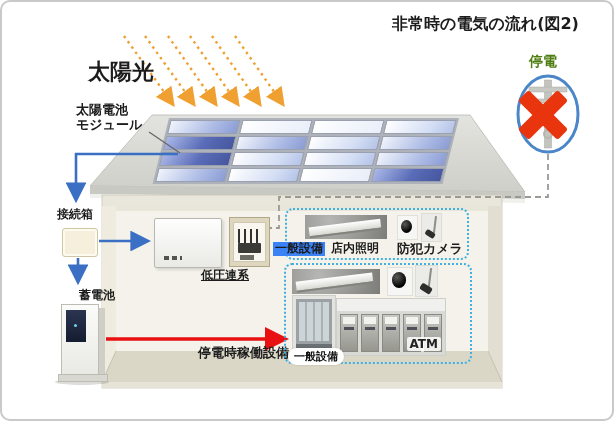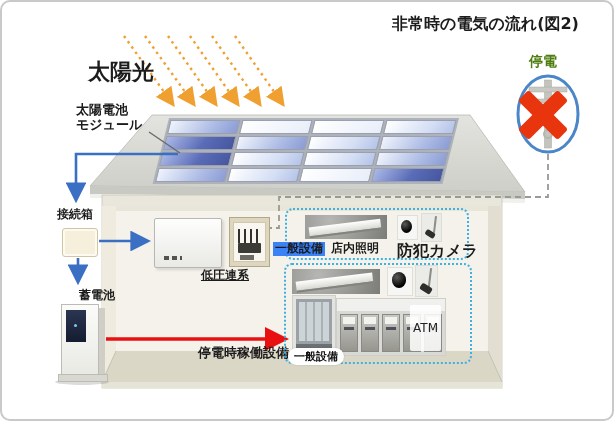--- a/index.html
+++ b/index.html
@@ -31,21 +31,21 @@
   .wallcam-photo::after{content:"";position:absolute;left:18%;bottom:14%;width:55%;height:24%;background:#2e2e2c;transform:rotate(32deg);border-radius:2px;}
   .door-photo{background:#e3e3df;border:1px solid #cfcfc9;}
   .door-frame{position:absolute;left:3px;right:3px;top:3px;bottom:7px;border:3px solid #9ba1a5;
     background:repeating-linear-gradient(90deg,#ccd4d8 0 6px,#aab2b6 6px 8px);}
   .door-rail{position:absolute;left:3px;right:3px;bottom:3px;height:4px;background:#6a7074;}
   .atm-photo{background:linear-gradient(#f0f0ee 0 22%,#d9d9d5 22% 100%);border:1px solid #cfcfc9;display:flex;gap:3px;align-items:flex-end;padding:3px;box-sizing:border-box;}
   .atm-m{flex:1;height:72%;background:linear-gradient(#c8c8c4,#96968f);border:0.5px solid #8a8a84;}
   .atm-m::before{content:"";display:block;height:7px;background:#f2f2ef;margin:2px;}
   .atm-m::after{content:"";display:block;height:3px;background:#50505a;margin:3px;}
   .atm-chip{position:absolute;right:4px;bottom:4px;background:rgba(255,255,255,0.85);color:#222;
-    font-weight:normal;font-size:12px;padding:16px 3px;border-radius:2px;z-index:5;}
+    font-weight:bold;font-size:12px;padding:0 3px;border-radius:2px;z-index:5;}
   .chip{position:absolute;background:#ffffff;border-radius:9px;padding:1px 6px;z-index:5;
     font-weight:bold;font-size:11px;color:#111;box-shadow:0 0 2px rgba(0,0,0,0.15);}
   
   .junction{position:absolute;left:60px;top:226px;width:34px;height:27px;background:#f6efdc;border:1px solid #cfc6a8;
     border-radius:3px;box-shadow:inset 0 0 0 2px #fdfaf0;z-index:4;}
   .conditioner{position:absolute;left:152px;top:216px;width:66px;height:48px;border:1px solid #b8b8b2;border-radius:2px;
     background:linear-gradient(180deg,#fefefe,#e9e9e5);box-shadow:2px 2px 3px rgba(0,0,0,0.12);z-index:4;}
   .cond-vent{position:absolute;left:9px;bottom:7px;width:18px;height:4px;
     background:repeating-linear-gradient(90deg,#55534e 0 5px,transparent 5px 8px);}
   .epanel{position:absolute;left:227px;top:215px;width:39px;height:48px;background:#ded6bf;border:1px solid #b0a886;z-index:4;}
@@ -184,21 +184,21 @@
       </div>
   </div>
   <div class="bat-base"></div>
 
   <div class="dotbox" style="left:283px;top:206px;width:180px;height:48px;"></div>
   <div class="lbl" style="left:271px;top:240px;font-size:12px;background:#3b82f6;padding:0 2px;z-index:5;">一般設備</div>
   <div class="photo light-photo" style="left:303px;top:213px;width:82px;height:24px;"></div>
   <div class="lbl" style="left:329px;top:240px;font-size:12px;">店内照明</div>
   <div class="photo dome-photo" style="left:395px;top:213px;width:19px;height:23px;"></div>
   <div class="photo wallcam-photo" style="left:419px;top:211px;width:19px;height:27px;"></div>
-  <div class="lbl" style="left:395px;top:240px;font-size:16px;">防犯カメラ</div>
+  <div class="lbl" style="left:395px;top:240px;font-size:13px;">防犯カメラ</div>
 
   <div class="dotbox" style="left:282px;top:261px;width:184px;height:97px;"></div>
   <div class="photo light-photo" style="left:290px;top:267px;width:88px;height:25px;"></div>
   <div class="photo dome-photo" style="left:385px;top:265px;width:24px;height:27px;"></div>
   <div class="photo wallcam-photo" style="left:413px;top:263px;width:21px;height:30px;"></div>
   <div class="photo door-photo" style="left:290px;top:293px;width:42px;height:55px;">
     <div class="door-frame"></div>
     <div class="door-rail"></div>
   </div>
   <div class="photo atm-photo" style="left:334px;top:296px;width:110px;height:58px;">

